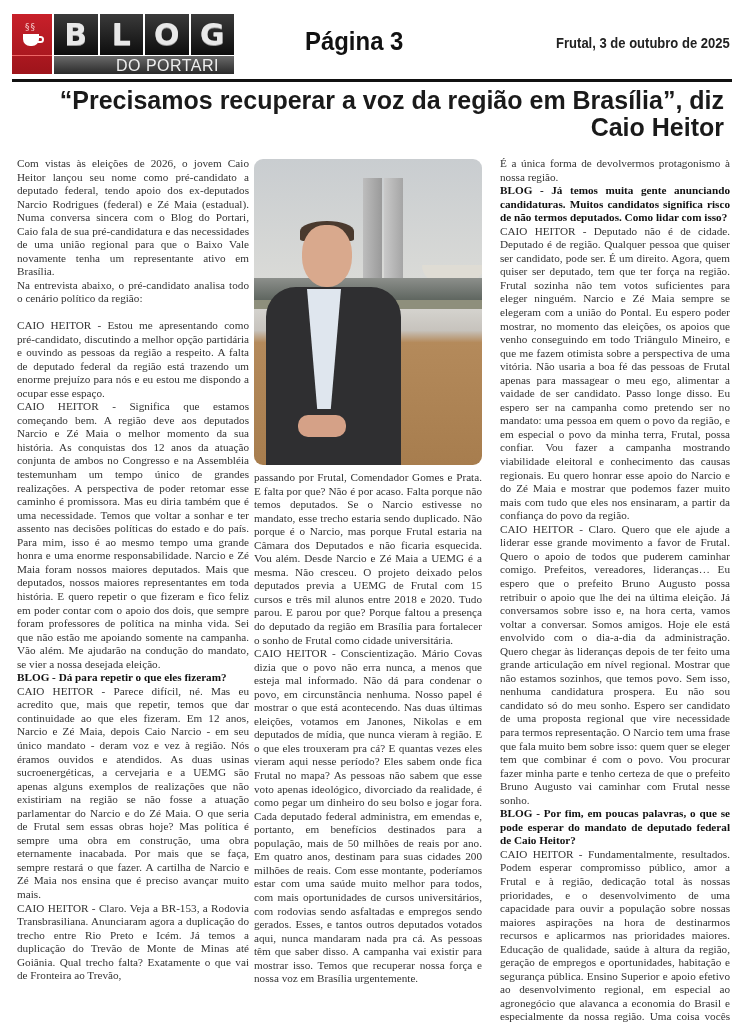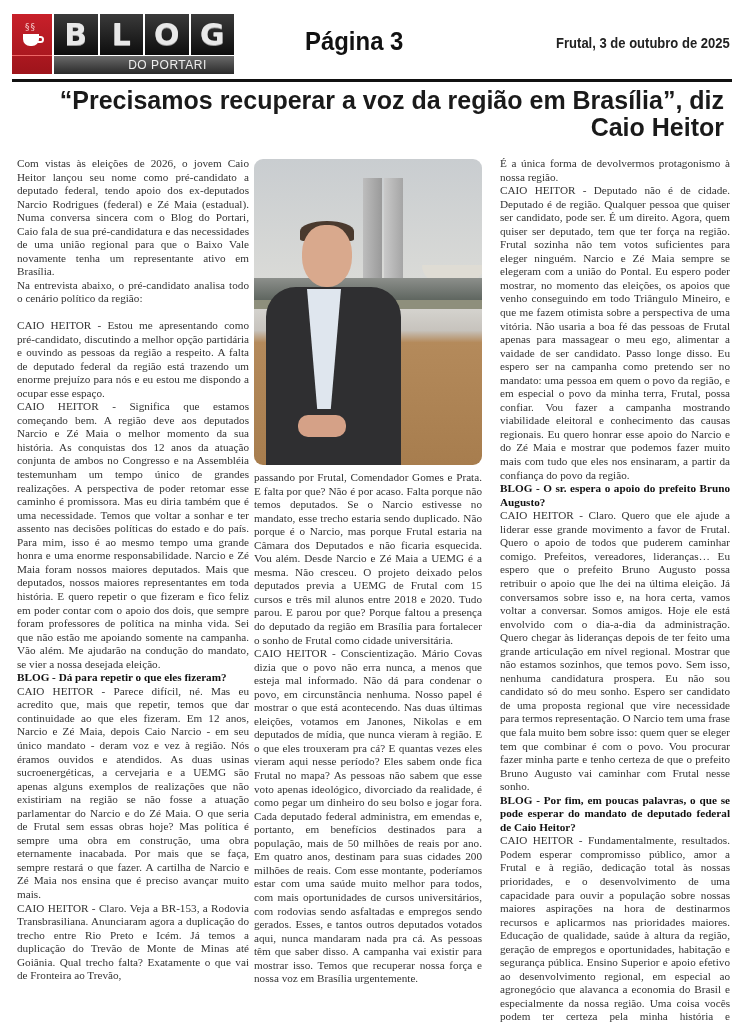--- a/index.html
+++ b/index.html
@@ -10,21 +10,21 @@
   .masthead { position: absolute; left: 12px; top: 14px; width: 222px; height: 60px; display: flex; }
   .logo-red { width: 42px; height: 60px; background: linear-gradient(#c8202a, #9e141b); position: relative; border-right: 2px solid #fff; }
   .logo-red .cup { position: absolute; left: 11px; top: 20px; width: 16px; height: 12px; background: #fff; border-radius: 0 0 7px 7px; }
   .logo-red .handle { position: absolute; left: 26px; top: 22px; width: 6px; height: 7px; border: 2px solid #fff; border-left: none; border-radius: 0 4px 4px 0; }
   .logo-red .steam { position: absolute; left: 13px; top: 8px; color: #f3c9c9; font-size: 9px; font-family: "DejaVu Sans", sans-serif; letter-spacing: 1px; }
   .logo-red .band { position: absolute; left: 0; bottom: 0; width: 40px; height: 19px; border-top: 1px solid #e66; }
   .logo-main { flex: 1; display: flex; flex-direction: column; }
   .letters { display: flex; height: 41px; }
   .letter { flex: 1; background: linear-gradient(#3a3a3a, #0d0d0d); color: #e8e8e8; font-family: "DejaVu Sans", sans-serif; font-weight: bold; font-size: 30px; text-align: center; line-height: 41px; border-right: 2px solid #fff; text-shadow: 0 1px 0 #999; }
   .letter:last-child { border-right: none; }
-  .subtitle { height: 19px; background: linear-gradient(#6a6a6a, #2a2a2a); color: #eee; font-family: "Liberation Sans", sans-serif; font-size: 12px; text-align: center; line-height: 19px; border-top: 1px solid #fff; letter-spacing: 0.5px; padding-left: 47px; }
+  .subtitle { height: 19px; background: linear-gradient(#6a6a6a, #2a2a2a); color: #eee; font-family: "Liberation Sans", sans-serif; font-size: 16px; text-align: center; line-height: 19px; border-top: 1px solid #fff; letter-spacing: 0.5px; padding-left: 47px; }
 
   .page-label { position: absolute; left: 305px; top: 26px; font-family: "Liberation Sans", sans-serif; font-weight: bold; font-size: 26px; color: #111; transform: scaleX(0.92); transform-origin: left; }
   .dateline { position: absolute; right: 14px; top: 35px; font-family: "Liberation Sans", sans-serif; font-weight: bold; font-size: 14px; color: #222; transform: scaleX(0.93); transform-origin: right; }
   .rule { position: absolute; left: 12px; top: 79px; width: 720px; height: 3px; background: #111; }
 
   .headline { position: absolute; left: 20px; top: 87px; width: 704px; text-align: right; font-family: "Liberation Sans", sans-serif; font-weight: bold; font-size: 25px; line-height: 27px; color: #1a1a1a; }
 
   
   .col { position: absolute; top: 157px; font-size: 11.2px; line-height: 13.55px; text-align: justify; color: #333; }
   .col p { margin: 0; }
@@ -96,18 +96,18 @@
   <div class="person-head" data-interactable="false"></div>
   <div class="hands" data-interactable="false"></div>
 </div>
 
 <div class="col col2" data-interactable="false">
     <p class="" data-interactable="false">passando por Frutal, Comendador Gomes e Prata. E falta por que? Não é por acaso. Falta porque não temos deputados. Se o Narcio estivesse no mandato, esse trecho estaria sendo duplicado. Não porque é o Narcio, mas porque Frutal estaria na Câmara dos Deputados e não ficaria esquecida. Vou além. Desde Narcio e Zé Maia a UEMG é a mesma. Não cresceu. O projeto deixado pelos deputados previa a UEMG de Frutal com 15 cursos e três mil alunos entre 2018 e 2020. Tudo parou. E parou por que? Porque faltou a presença do deputado da região em Brasília para fortalecer o sonho de Frutal como cidade universitária.</p>
     <p class="" data-interactable="false">CAIO HEITOR - Conscientização. Mário Covas dizia que o povo não erra nunca, a menos que esteja mal informado. Não dá para condenar o povo, em circunstância nenhuma. Nosso papel é mostrar o que está acontecendo. Nas duas últimas eleições, votamos em Janones, Nikolas e em deputados de mídia, que nunca vieram à região. E o que eles trouxeram pra cá? E quantas vezes eles vieram aqui nesse período? Eles sabem onde fica Frutal no mapa? As pessoas não sabem que esse voto apenas ideológico, divorciado da realidade, é como pegar um dinheiro do seu bolso e jogar fora. Cada deputado federal administra, em emendas e, portanto, em benefícios destinados para a população, mais de 50 milhões de reais por ano. Em quatro anos, destinam para suas cidades 200 milhões de reais. Com esse montante, poderíamos estar com uma saúde muito melhor para todos, com mais oportunidades de cursos universitários, com rodovias sendo asfaltadas e empregos sendo gerados. Esses, e tantos outros deputados votados aqui, nunca mandaram nada pra cá. As pessoas têm que saber disso.  A campanha vai existir para mostrar isso. Temos que recuperar nossa força e nossa voz em Brasília urgentemente.</p>
   </div>
 <div class="col col3" data-interactable="false">
     <p class="" data-interactable="false">É a única forma de devolvermos protagonismo à nossa região.</p>
+    <p class="q" data-interactable="false">BLOG - Já temos muita gente anunciando candidaturas. Muitos candidatos significa risco de não termos deputados. Como lidar com isso?</p>
     <p class="" data-interactable="false">CAIO HEITOR - Deputado não é de cidade. Deputado é de região. Qualquer pessoa que quiser ser candidato, pode ser. É um direito. Agora, quem quiser ser deputado, tem que ter força na região. Frutal sozinha não tem votos suficientes para eleger ninguém. Narcio e Zé Maia sempre se elegeram com a união do Pontal. Eu espero poder mostrar, no momento das eleições, os apoios que venho conseguindo em todo Triângulo Mineiro, e que me fazem otimista sobre a perspectiva de uma vitória. Não usaria a boa fé das pessoas de Frutal apenas para massagear o meu ego, alimentar a vaidade de ser candidato. Passo longe disso. Eu espero ser na campanha como pretendo ser no mandato: uma pessoa em quem o povo da região, e em especial o povo da minha terra, Frutal, possa confiar. Vou fazer a campanha mostrando viabilidade eleitoral e conhecimento das causas regionais. Eu quero honrar esse apoio do Narcio e do Zé Maia e mostrar que podemos fazer muito mais com tudo que eles nos ensinaram, a partir da confiança do povo da região.</p>
-    <p class="q" data-interactable="false">BLOG - O sr. espera o apoio do prefeito Bruno Augusto?</p>
     <p class="" data-interactable="false">CAIO HEITOR - Claro. Quero que ele ajude a liderar esse grande movimento a favor de Frutal. Quero o apoio de todos que puderem caminhar comigo. Prefeitos, vereadores, lideranças… Eu espero que o prefeito Bruno Augusto possa retribuir o apoio que lhe dei na última eleição. Já conversamos sobre isso e, na hora certa, vamos voltar a conversar. Somos amigos. Hoje ele está envolvido com o dia-a-dia da administração. Quero chegar às lideranças depois de ter feito uma grande articulação em nível regional. Mostrar que não estamos sozinhos, que temos povo. Sem isso, nenhuma candidatura prospera. Eu não sou candidato só do meu sonho. Espero ser candidato de uma proposta regional que vire necessidade para termos representação. O Narcio tem uma frase que fala muito bem sobre isso: quem quer se eleger tem que combinar é com o povo. Vou procurar fazer minha parte e tenho certeza de que o prefeito Bruno Augusto vai caminhar com Frutal nesse sonho.</p>
     <p class="q" data-interactable="false">BLOG - Por fim, em poucas palavras, o que se pode esperar do mandato de deputado federal de Caio Heitor?</p>
     <p class="" data-interactable="false">CAIO HEITOR - Fundamentalmente, resultados. Podem esperar compromisso público, amor a Frutal e à região, dedicação total às nossas prioridades, e o desenvolvimento de uma capacidade para ouvir a população sobre nossas maiores aspirações na hora de destinarmos recursos e aplicarmos nas prioridades maiores. Educação de qualidade, saúde à altura da região, geração de empregos e oportunidades, habitação e segurança pública. Ensino Superior e apoio efetivo ao desenvolvimento regional, em especial ao agronegócio que alavanca a economia do Brasil e especialmente da nossa região. Uma coisa vocês podem ter certeza pela minha história e compromisso ético: vocês não verão Caio Heitor votar em projetos como a PEC da Blindagem, que foi melhor definida como a PEC da Bandidagem. Nela, votaram a favor vários deputados federais que se elegeram com os votos da nossa terra. Eu não vou envergonhar a minha região com atitudes tão levianas e oportunistas. Vou votar sempre para honrar a confiança que me for depositada pelo povo.</p>
   </div>
 
 </body></html>

